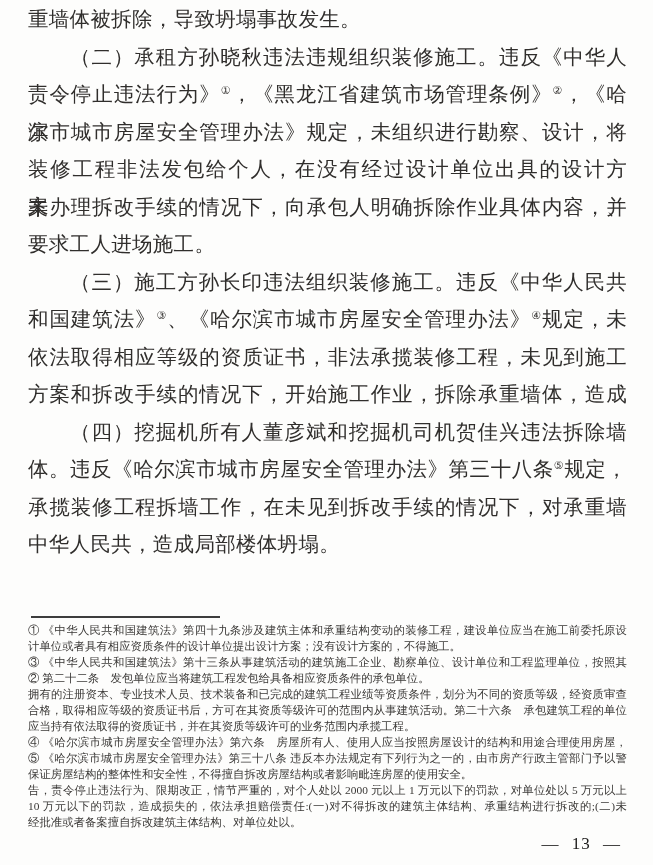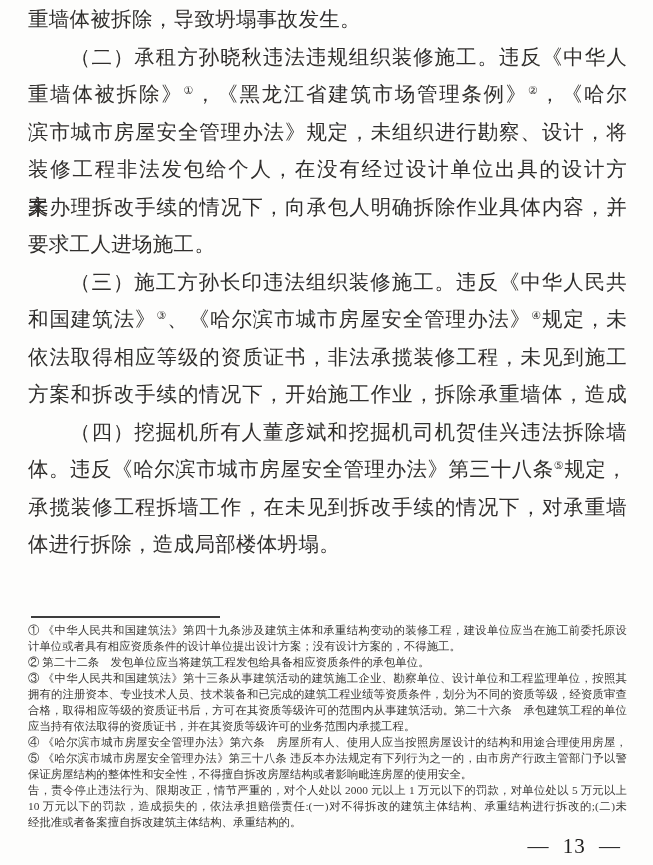--- a/index.html
+++ b/index.html
@@ -68,57 +68,57 @@
   .fn-line.flush {
     text-align: center;
     text-align-last: left;
   }
 
   
   .page-number {
     position: absolute;
     top: 834px;
     right: 32px;
-    font-size: 21px;
+    font-size: 17px;
     color: #222120;
     letter-spacing: 1px;
     word-spacing: 7px;
   }
 </style>
 </head>
 <body>
 
 <div class="page">
   <div class="body-text" id="body-text">
       <div class="body-line flush"><span>重墙体被拆除，导致坍塌事故发生。</span></div>
       <div class="body-line indent"><span>（二）承租方孙晓秋违法违规组织装修施工。违反《中华人</span></div>
-      <div class="body-line"><span>重墙体被拆除》</span><sup>①</sup><span>，《黑龙江省建筑市场管理条例》</span><sup>②</sup><span>，《哈尔</span></div>
+      <div class="body-line"><span>责令停止违法行为》</span><sup>①</sup><span>，《黑龙江省建筑市场管理条例》</span><sup>②</sup><span>，《哈尔</span></div>
       <div class="body-line"><span>滨市城市房屋安全管理办法》规定，未组织进行勘察、设计，将</span></div>
       <div class="body-line"><span>装修工程非法发包给个人，在没有经过设计单位出具的设计方案、</span></div>
       <div class="body-line"><span>未办理拆改手续的情况下，向承包人明确拆除作业具体内容，并</span></div>
       <div class="body-line flush"><span>要求工人进场施工。</span></div>
       <div class="body-line indent"><span>（三）施工方孙长印违法组织装修施工。违反《中华人民共</span></div>
       <div class="body-line"><span>和国建筑法》</span><sup>③</sup><span>、《哈尔滨市城市房屋安全管理办法》</span><sup>④</sup><span>规定，未</span></div>
       <div class="body-line"><span>依法取得相应等级的资质证书，非法承揽装修工程，未见到施工</span></div>
       <div class="body-line"><span>方案和拆改手续的情况下，开始施工作业，拆除承重墙体，造成</span></div>
       <div class="body-line indent"><span>（四）挖掘机所有人董彦斌和挖掘机司机贺佳兴违法拆除墙</span></div>
       <div class="body-line"><span>体。违反《哈尔滨市城市房屋安全管理办法》第三十八条</span><sup>⑤</sup><span>规定，</span></div>
       <div class="body-line"><span>承揽装修工程拆墙工作，在未见到拆改手续的情况下，对承重墙</span></div>
-      <div class="body-line flush"><span>体进行拆除，造成局部楼体坍塌。</span></div>
+      <div class="body-line flush"><span>中华人民共，造成局部楼体坍塌。</span></div>
     </div>
   <div class="fn-sep"></div>
   <div class="footnotes" id="footnotes">
       <div class="fn-line"><span>① 《中华人民共和国建筑法》第四十九条涉及建筑主体和承重结构变动的装修工程，建设单位应当在施工前委托原设</span></div>
       <div class="fn-line flush"><span>计单位或者具有相应资质条件的设计单位提出设计方案；没有设计方案的，不得施工。</span></div>
+      <div class="fn-line"><span>③ 《中华人民共和国建筑法》第十三条从事建筑活动的建筑施工企业、勘察单位、设计单位和工程监理单位，按照其</span></div>
       <div class="fn-line flush"><span>② 第二十二条　发包单位应当将建筑工程发包给具备相应资质条件的承包单位。</span></div>
-      <div class="fn-line"><span>③ 《中华人民共和国建筑法》第十三条从事建筑活动的建筑施工企业、勘察单位、设计单位和工程监理单位，按照其</span></div>
       <div class="fn-line"><span>拥有的注册资本、专业技术人员、技术装备和已完成的建筑工程业绩等资质条件，划分为不同的资质等级，经资质审查</span></div>
       <div class="fn-line"><span>合格，取得相应等级的资质证书后，方可在其资质等级许可的范围内从事建筑活动。第二十六条　承包建筑工程的单位</span></div>
       <div class="fn-line flush"><span>应当持有依法取得的资质证书，并在其资质等级许可的业务范围内承揽工程。</span></div>
       <div class="fn-line"><span>④ 《哈尔滨市城市房屋安全管理办法》第六条　房屋所有人、使用人应当按照房屋设计的结构和用途合理使用房屋，</span></div>
       <div class="fn-line"><span>⑤ 《哈尔滨市城市房屋安全管理办法》第三十八条 违反本办法规定有下列行为之一的，由市房产行政主管部门予以警</span></div>
       <div class="fn-line flush"><span>保证房屋结构的整体性和安全性，不得擅自拆改房屋结构或者影响毗连房屋的使用安全。</span></div>
       <div class="fn-line"><span>告，责令停止违法行为、限期改正，情节严重的，对个人处以 2000 元以上 1 万元以下的罚款，对单位处以 5 万元以上</span></div>
       <div class="fn-line"><span>10 万元以下的罚款，造成损失的，依法承担赔偿责任:(一)对不得拆改的建筑主体结构、承重结构进行拆改的;(二)未</span></div>
-      <div class="fn-line flush"><span>经批准或者备案擅自拆改建筑主体结构、承重结构的。</span></div>
+      <div class="fn-line flush"><span>经批准或者备案擅自拆改建筑主体结构、对单位处以。</span></div>
     </div>
   <div class="page-number">— 13 —</div>
 </div>
 
 </body></html>

